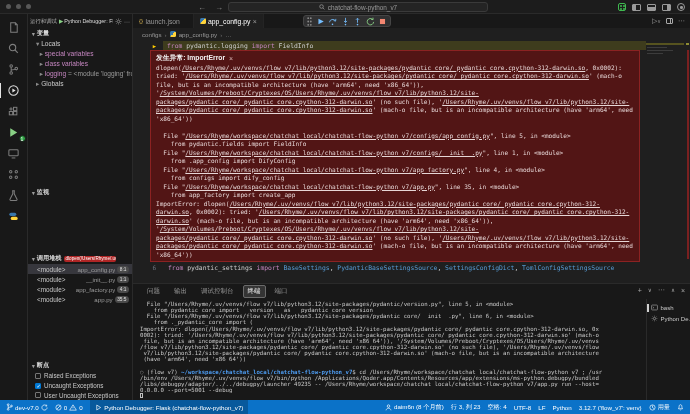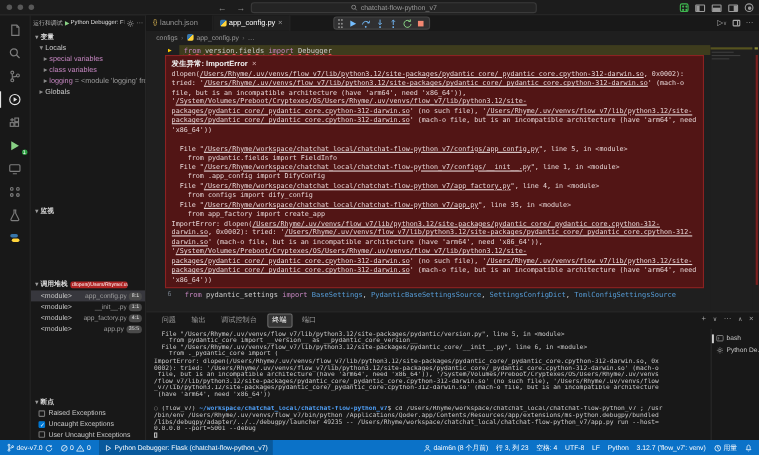--- a/index.html
+++ b/index.html
@@ -400,21 +400,21 @@
         <span class="bc-sep">›</span>
         <span class="ticon py-ic show"></span>
         <span>app_config.py</span>
         <span class="bc-sep">›</span>
         <span>…</span>
       </div>
 
       <div class="code">
         <div class="codeline" style="top:1px">
           <span class="gutter"><span class="cur-arrow">▶</span></span>
-          <span class="lhl"><span class="squig"><span class="sg-kw">from </span><span class="sg-p">version.fields</span><span class="sg-p"> </span><span class="sg-kw">import</span><span class="sg-p"> Debugger</span></span></span>
+          <span class="lhl"><span class="squig"><span class="sg-kw">from </span><span class="sg-p">pydantic.logging</span><span class="sg-p"> </span><span class="sg-kw">import</span><span class="sg-p"> FieldInfo</span></span></span>
         </div>
 
         <div class="xwidget">
           <div class="xhead">
             <b>发生异常: ImportError</b>
             <span class="xclose">×</span>
           </div>
           <div>
 
           <div class="xline"><span class="sg-p">dlopen(</span><span class="sg-u">/Users/Rhyme/.uv/venvs/flow_v7/lib/python3.12/site-packages/pydantic_core/_pydantic_core.cpython-312-darwin.so</span><span class="sg-p">, 0x0002):</span></div>

